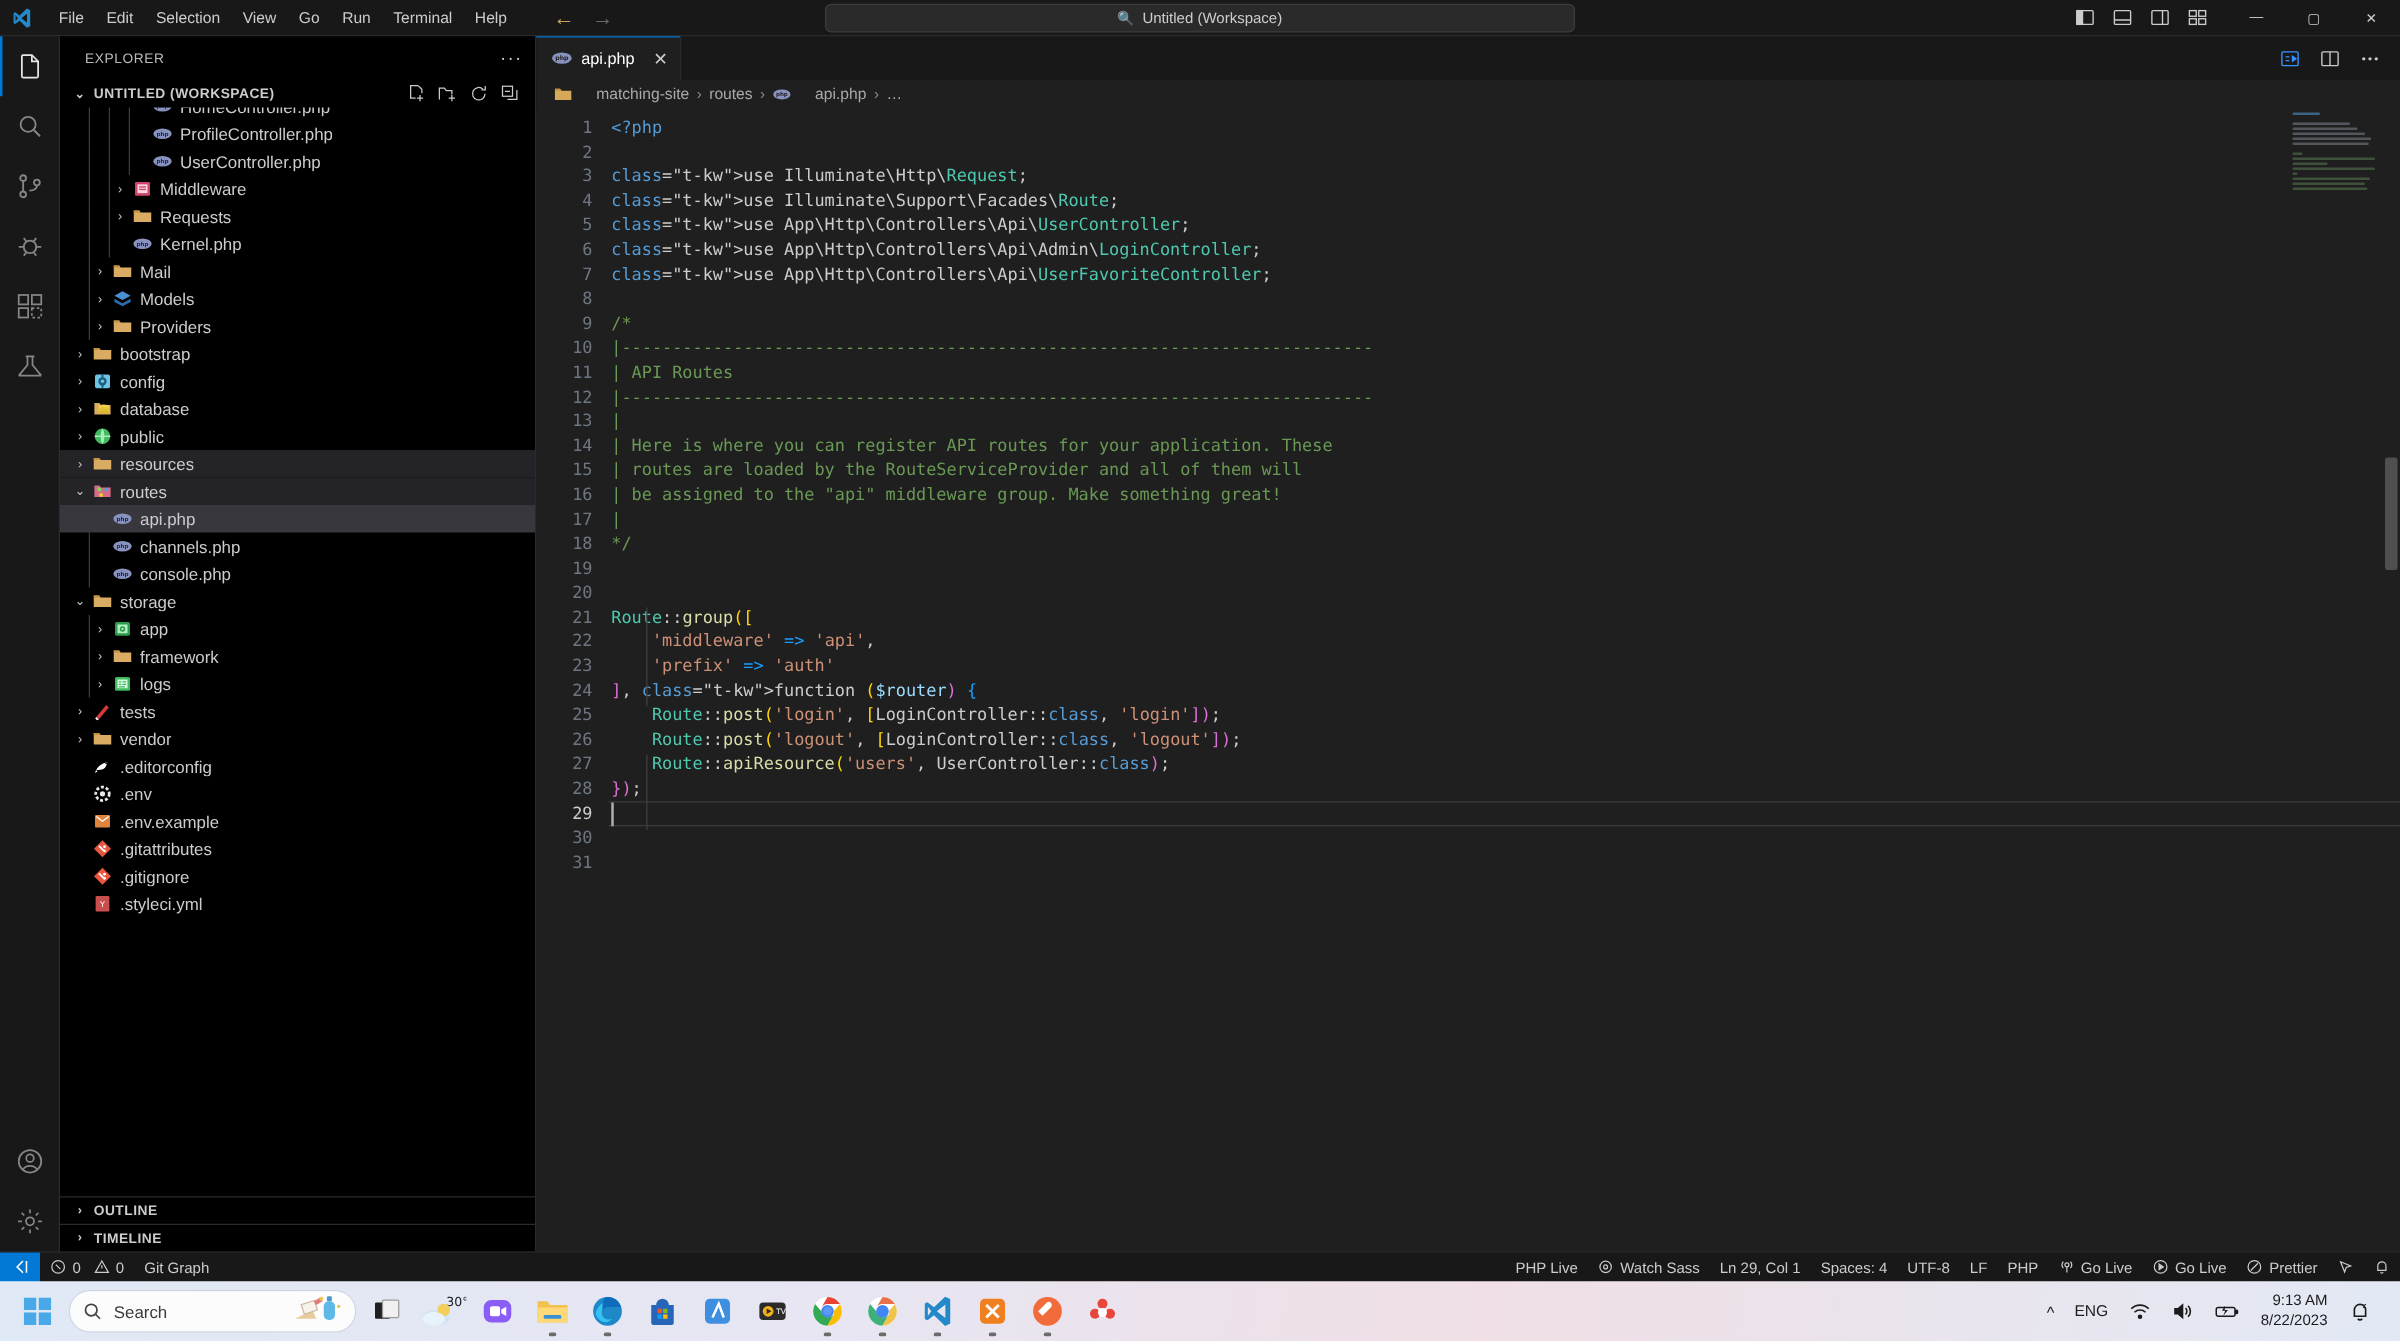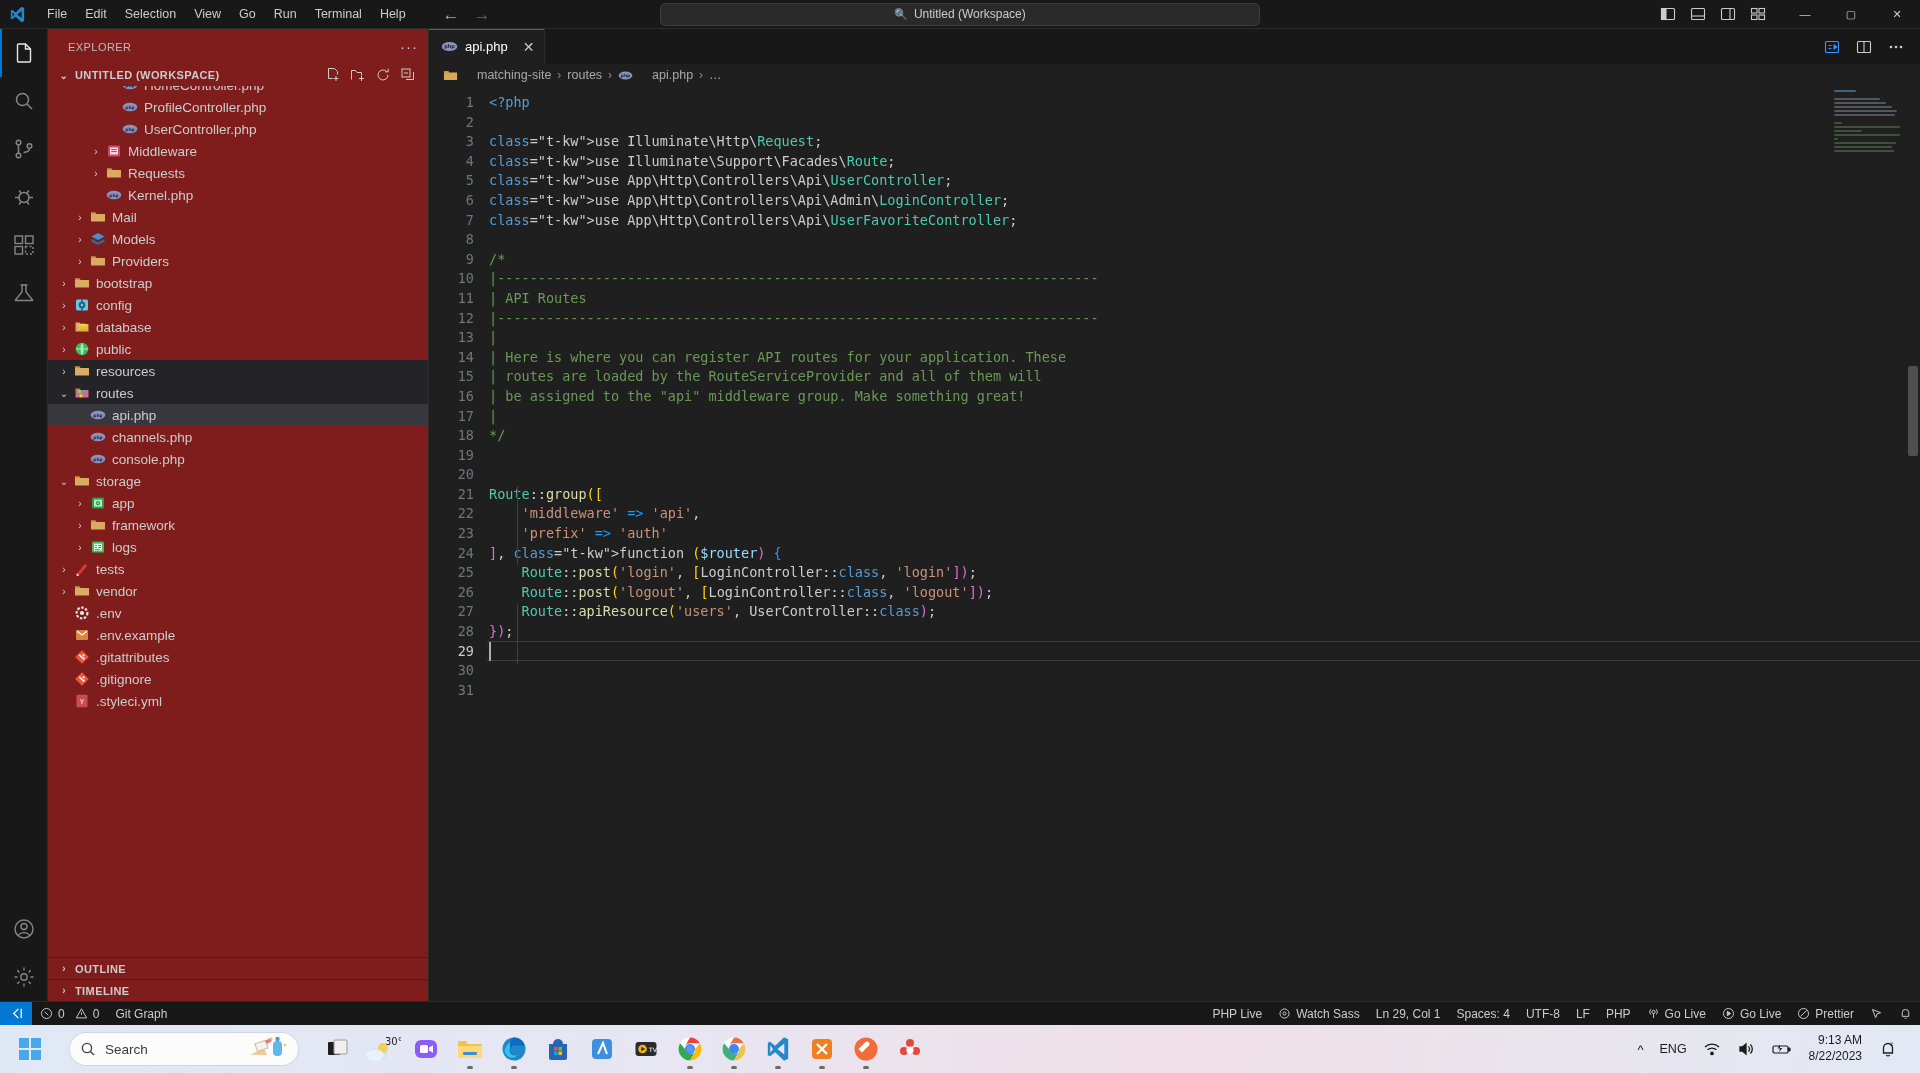--- a/index.html
+++ b/index.html
@@ -57,21 +57,21 @@
   }
   .act.active { color:#e7e7e7; }
   .act.active::before {
     content:""; position:absolute; left:0; top:0; bottom:0; width:2px; background:#0078d4;
   }
   .act svg { width:24px; height:24px; }
   .act-bottom { margin-top:auto; }
 
   
   .sidebar {
-    width:381px; background:#7f1d1d; flex:0 0 381px; display:flex; flex-direction:column;
+    width:381px; background:#000000; flex:0 0 381px; display:flex; flex-direction:column;
     border-right:1px solid #2b2b2b; position:relative;
   }
   .sb-header {
     height:35px; display:flex; align-items:center; justify-content:space-between;
     padding:0 10px 0 20px; flex:0 0 35px;
   }
   .sb-title { font-size:11px; letter-spacing:.45px; color:#bbbbbb; text-transform:uppercase; }
   .sb-dots { font-size:15px; color:#cccccc; cursor:default; letter-spacing:1px; }
 
   .tree-section-head {
@@ -192,21 +192,21 @@
   }
   .sb-remote svg { width:15px; height:15px; }
   .si { display:flex; align-items:center; gap:5px; padding:0 8px; height:24px; cursor:default; }
   .si svg { width:13px; height:13px; }
   .si-right { margin-left:auto; display:flex; align-items:flex-start; }
 
   
   .taskbar {
     height:48px; flex:0 0 48px; display:flex; align-items:center;
     background:linear-gradient(100deg,#dfe9f5 0%,#e7e6f2 35%,#f0dfe6 62%,#e2e9f4 100%);
-    padding:0 8px; position:relative;gap:14px;
+    padding:0 8px; position:relative;
   }
   .tb-start { width:44px; display:flex; align-items:center; justify-content:center; }
   .tb-search {
     margin-left:4px; width:228px; height:32px; background:#fdfdfdf2; border-radius:17px;
     display:flex; align-items:center; padding:0 10px; gap:9px;
     box-shadow:0 0 0 1px #00000014; position:relative;
   }
   .tb-search .stext { font-size:13.5px; color:#3a3a3a; }
   .tb-icons { display:flex; align-items:center; gap:0px; margin-left:4px; }
   .tb-icon {
@@ -648,20 +648,31 @@
           </div>
           <div class="row">
             <span class="twisty" style="margin-left: 8px;">›</span>
             <span class="ficon">
               <svg viewBox="0 0 16 16">
                 <path d="M1 3.4h4.3l1.2 1.6H15v7.6H1Z" fill="#d9ab63"></path>
                 <path d="M1 3.4h4.3l1.2 1.6H1Z" fill="#c4913f"></path>
               </svg>
             </span>
             <span class="lbl">vendor</span>
+          </div>
+          <div class="row">
+            <span class="twisty" style="margin-left: 8px;"></span>
+            <span class="ficon">
+              <svg viewBox="0 0 16 16">
+                <path d="M3 11c2-4 6-6 9-6-1 2-1 4-3 5s-4 1-6 1Z" fill="#ffffff"></path>
+                <circle cx="11" cy="5.6" r=".8" fill="#1f1f1f"></circle>
+                <path d="M3 11l-1.2 2.2L4 12.4Z" fill="#ffffff"></path>
+              </svg>
+            </span>
+            <span class="lbl">.editorconfig</span>
           </div>
           <div class="row">
             <span class="twisty" style="margin-left: 8px;"></span>
             <span class="ficon">
               <svg viewBox="0 0 16 16">
                 <circle cx="8" cy="8" r="5.4" fill="none" stroke="#e8e8e8" stroke-width="2.2" stroke-dasharray="2.4 1.6"></circle>
                 <circle cx="8" cy="8" r="2.1" fill="#e8e8e8"></circle>
               </svg>
             </span>
             <span class="lbl">.env</span>

